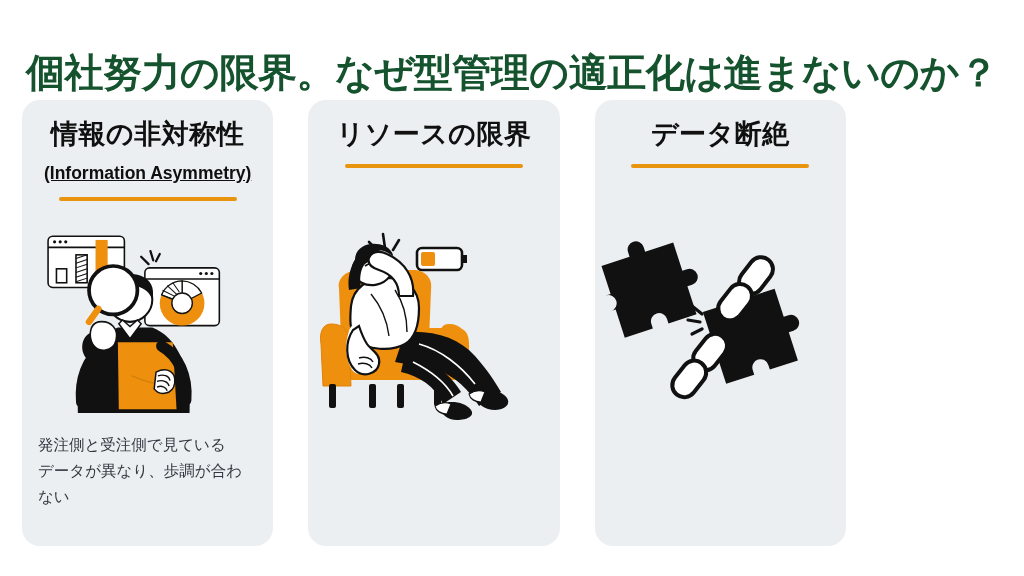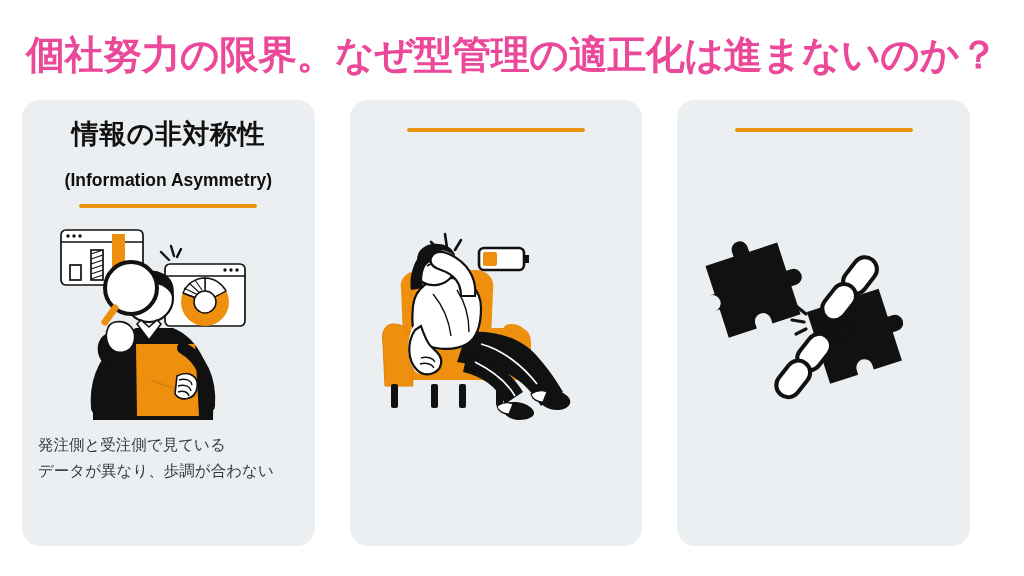--- a/index.html
+++ b/index.html
@@ -13,35 +13,35 @@
     position: relative;
     overflow: hidden;
     font-family: "Liberation Sans", "DejaVu Sans", sans-serif;
     color: #111111;
   }
 
   
   .page-title {
     position: absolute;
     left: 26px;
-    top: 30px;
+    top: 48px;
     font-size: 39px;
     font-weight: 700;
     letter-spacing: -0.5px;
     line-height: 50px;
-    color: #ec4899;
+    color: #14532d;
     white-space: nowrap;
   }
 
   
   .cards {
     position: absolute;
     left: 22px;
     top: 100px;
-    width: 948px;
+    width: 824px;
     height: 446px;
     display: flex;
     gap: 35px;
   }
   .card {
     position: relative;
     flex: 1 1 0;
     background: #eceff1;
     border-radius: 18px;
     overflow: hidden;
@@ -56,21 +56,22 @@
     font-weight: 700;
     line-height: 36px;
     color: #101010;
     letter-spacing: 0.5px;
   }
   .card-title-en {
     font-size: 17.5px;
     font-weight: 700;
     line-height: 24px;
     color: #101010;
-    margin-top: 16px;
+    margin-top: 9px;
+    text-decoration: underline;
   }
   .accent-rule {
     width: 178px;
     height: 4px;
     background: #e8940f;
     border-radius: 2px;
     margin: 12px auto 0 auto;
   }
 
   
@@ -201,20 +202,21 @@
         <line x1="82" y1="88" x2="72" y2="102" stroke="#ee8f0e" stroke-width="7" stroke-linecap="round"></line>
       </svg>
     </div>
 
     <div class="card-body">発注側と受注側で見ている
 データが異なり、歩調が合わない</div>
   </div>
 
   <div class="card">
     <div class="card-head">
+      <div class="card-title-ja">リソースの限界</div>
       <div class="accent-rule"></div>
     </div>
 
     <div class="illus">
       <svg width="250" height="200" viewBox="0 0 250 200">
 
         <g stroke="#111" stroke-width="2.6" stroke-linecap="round">
           <line x1="60" y1="22" x2="70" y2="32"></line>
           <line x1="74" y1="14" x2="76" y2="28"></line>
           <line x1="90" y1="20" x2="84" y2="30"></line>
@@ -277,20 +279,21 @@
           <path d="M50 138 C56 136 62 138 64 142"></path>
           <path d="M49 144 C55 142 61 144 63 148"></path>
         </g>
       </svg>
     </div>
 
   </div>
 
   <div class="card">
     <div class="card-head">
+      <div class="card-title-ja">データ断絶</div>
       <div class="accent-rule"></div>
     </div>
 
     <div class="illus">
       <svg width="240" height="172" viewBox="0 0 240 172">
 
         <g transform="rotate(-18 70 70)">
           <path d="M30 30 L66 30 L66 24 A10 10 0 1 1 86 24 L86 30 L122 30 L122 66 L128 66 A10 10 0 1 1 128 86 L122 86 L122 122 L86 122 L86 116 A10 10 0 1 0 66 116 L66 122 L30 122 L30 86 L24 86 A10 10 0 1 0 24 66 L30 66 Z" fill="#111" transform="translate(-8,-12) scale(0.82)"></path>
         </g>
 

